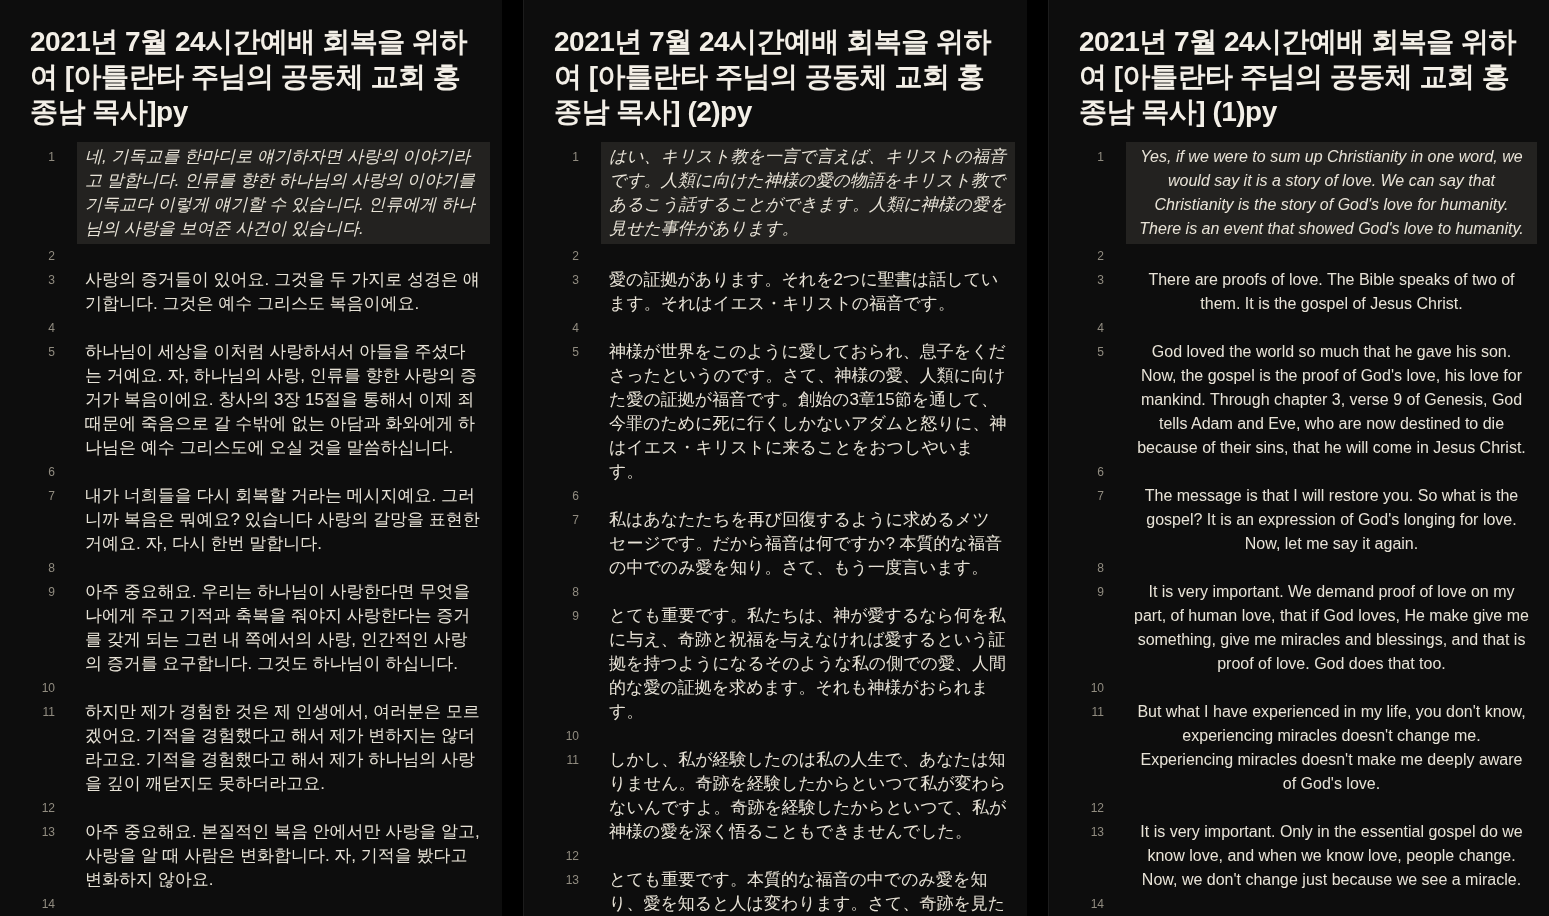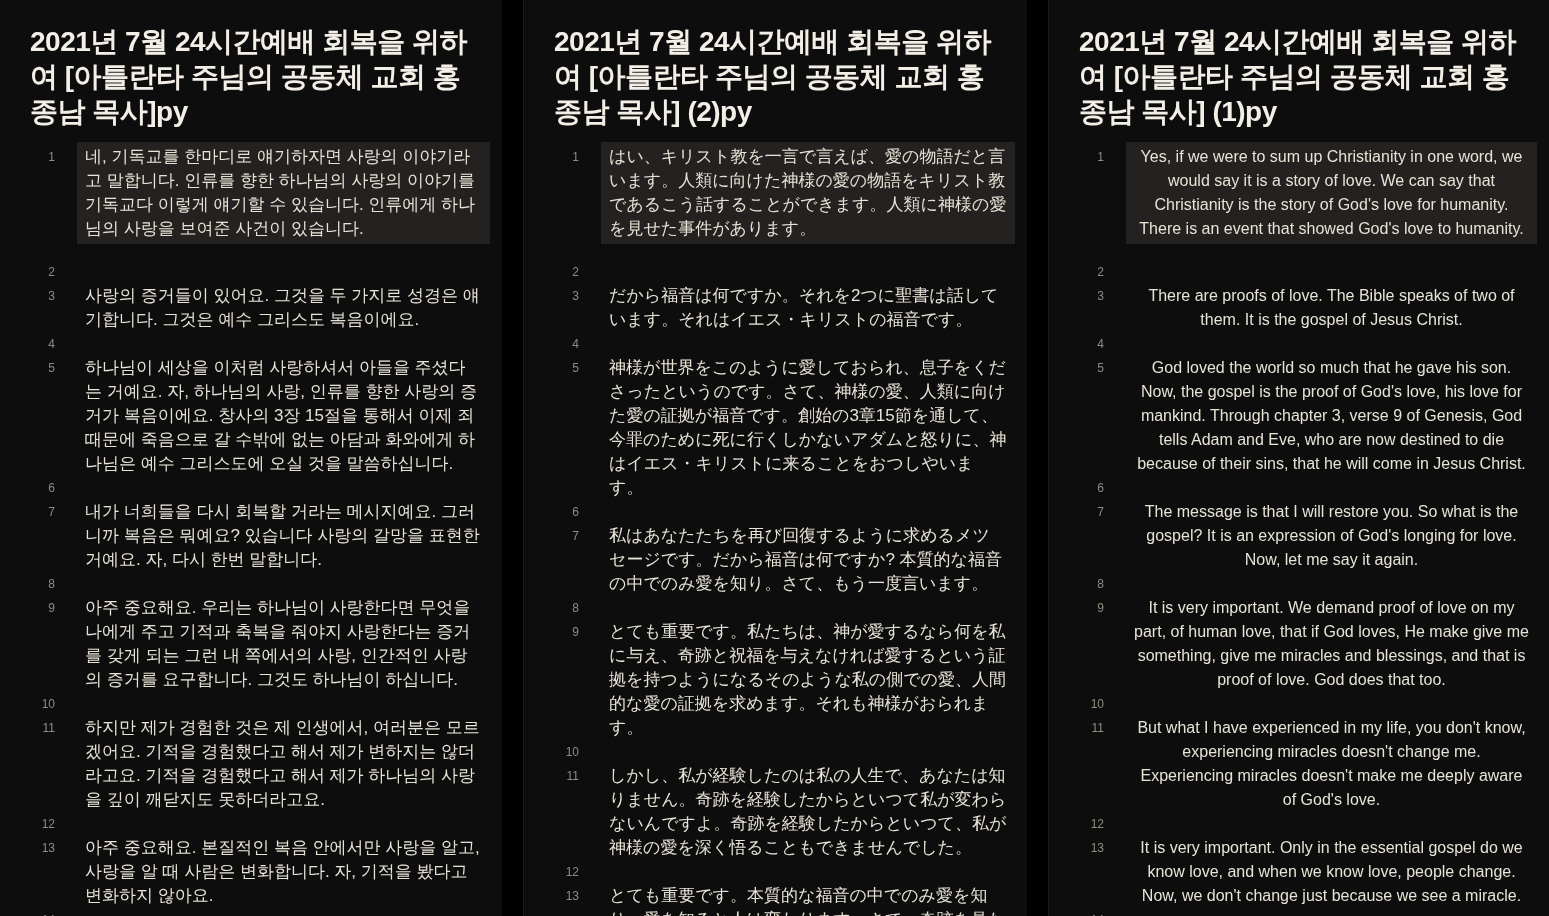--- a/index.html
+++ b/index.html
@@ -52,21 +52,22 @@
     font-size: 17px;
     line-height: 24px;
     margin: 0 -8px;
     padding: 0 8px;
     min-height: 24px;
   }
   .panel[data-lang="en"] .row-text { font-size: 16px; text-align: center; }
   .row-text.highlight {
     background: #232220;
     padding: 3px 8px;
-    margin: -3px -8px 16px;
+    margin: -3px -8px 0;
+    font-style: italic;
   }
 </style>
 </head>
 <body>
 
 <div class="workspace">
 
   <section class="panel" data-lang="ko">
     <div class="doc-title">2021년 7월 24시간예배 회복을 위하여 [아틀란타 주님의 공동체 교회 홍종남 목사]py</div>
     <div class="rows">
@@ -127,29 +128,29 @@
           <div class="row-text"></div>
         </div>
       </div>
   </section>
 
   <section class="panel" data-lang="ja">
     <div class="doc-title">2021년 7월 24시간예배 회복을 위하여 [아틀란타 주님의 공동체 교회 홍종남 목사] (2)py</div>
     <div class="rows">
         <div class="row">
           <div class="row-num">1</div>
-          <div class="row-text highlight">はい、キリスト教を一言で言えば、愛の物語だと言います。人類に向けた神様の愛の物語をキリスト教であるこう話することができます。人類に神様の愛を見せた事件があります。</div>
+          <div class="row-text highlight">はい、キリスト教を一言で言えば、キリストの福音です。人類に向けた神様の愛の物語をキリスト教であるこう話することができます。人類に神様の愛を見せた事件があります。</div>
         </div>
         <div class="row">
           <div class="row-num">2</div>
           <div class="row-text"></div>
         </div>
         <div class="row">
           <div class="row-num">3</div>
-          <div class="row-text">だから福音は何ですか。それを2つに聖書は話しています。それはイエス・キリストの福音です。</div>
+          <div class="row-text">愛の証拠があります。それを2つに聖書は話しています。それはイエス・キリストの福音です。</div>
         </div>
         <div class="row">
           <div class="row-num">4</div>
           <div class="row-text"></div>
         </div>
         <div class="row">
           <div class="row-num">5</div>
           <div class="row-text">神様が世界をこのように愛しておられ、息子をくださったというのです。さて、神様の愛、人類に向けた愛の証拠が福音です。創始の3章15節を通して、今罪のために死に行くしかないアダムと怒りに、神はイエス・キリストに来ることをおつしやいます。</div>
         </div>
         <div class="row">

